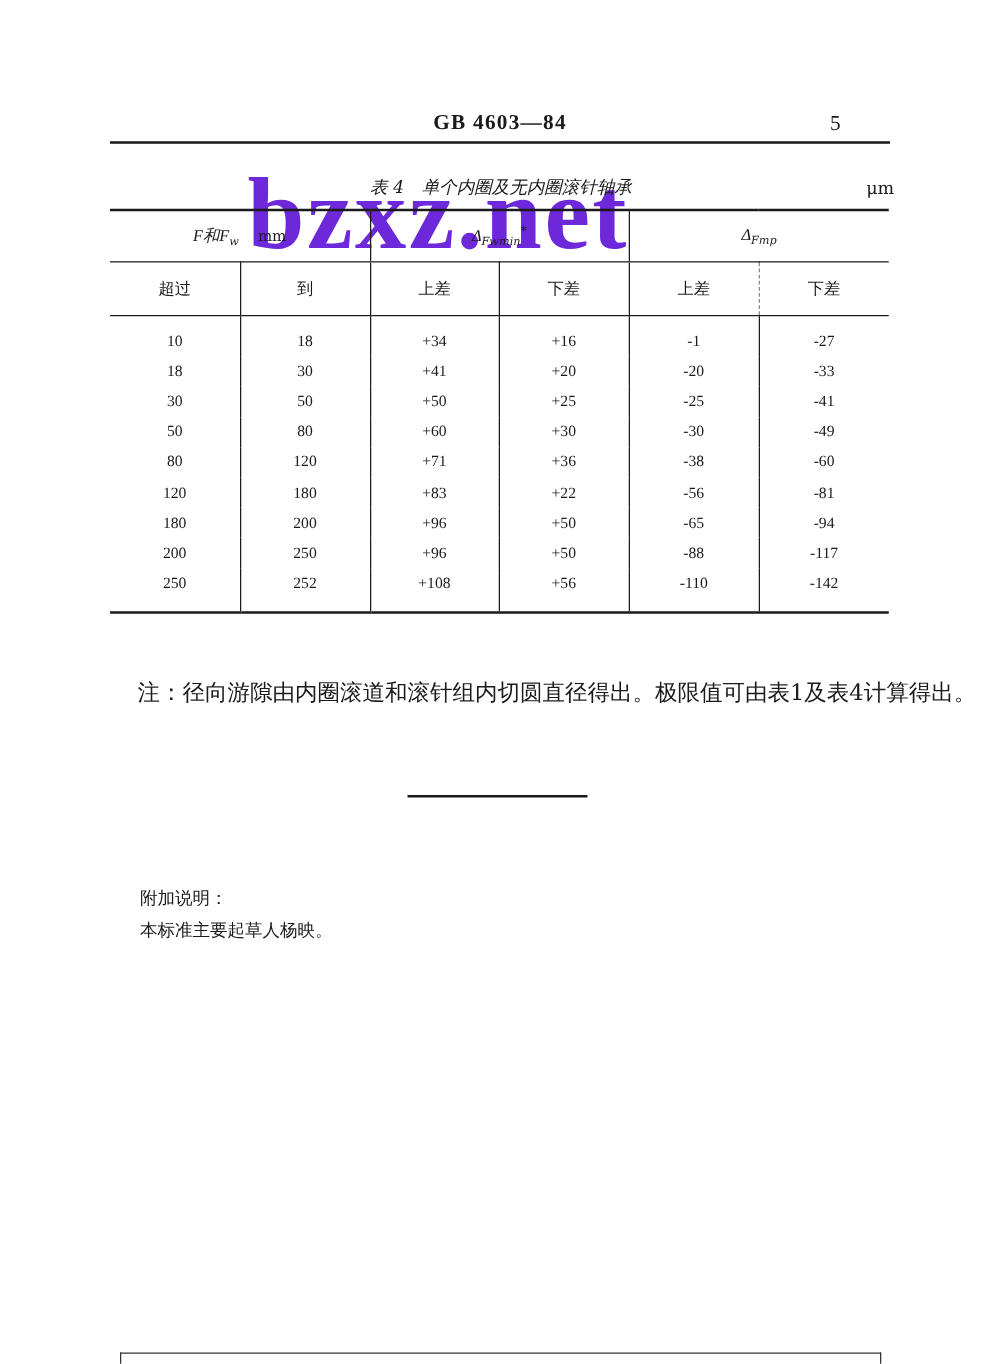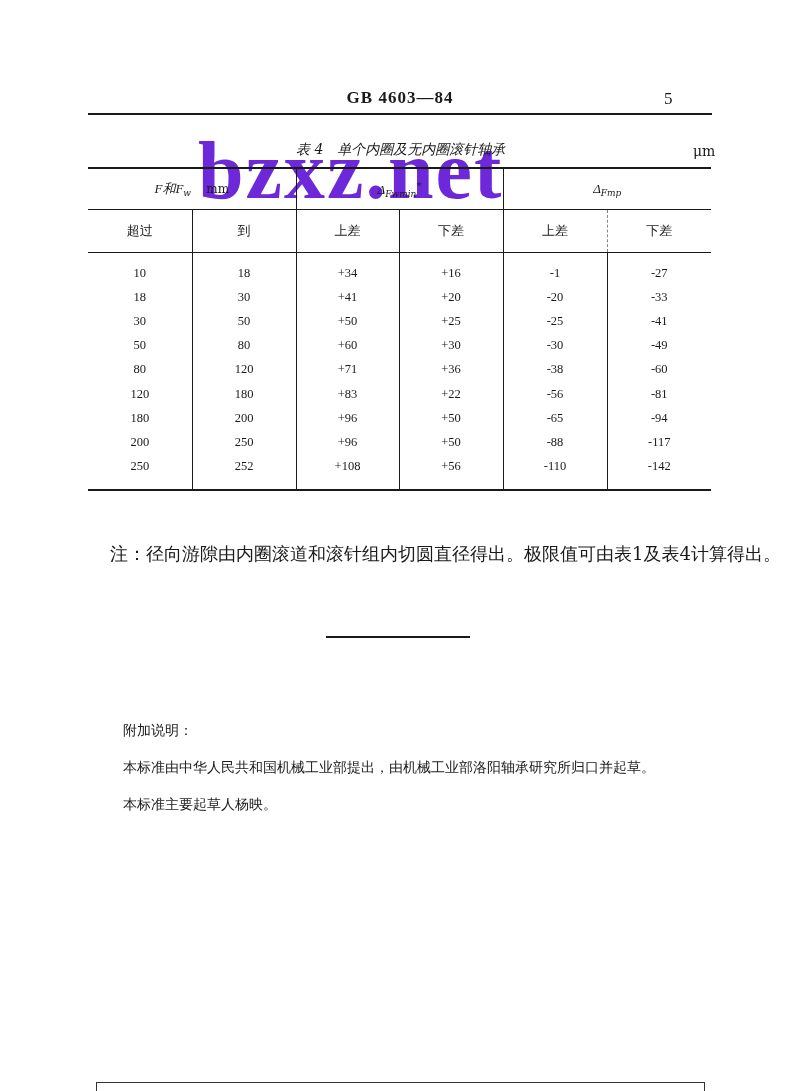--- a/index.html
+++ b/index.html
@@ -143,21 +143,21 @@
     }
     .appendix {
       position: absolute;
       left: 112px;
       top: 706px;
       font-size: 14px;
       line-height: 26px;
       z-index: 1;
     }
     .appendix p {
-      margin: 11px;
+      margin: 0;
       white-space: nowrap;
     }
     .bottom-box {
       position: absolute;
       left: 96px;
       top: 1082px;
       width: 607px;
       height: 20px;
       border: 1px solid #333;
       border-bottom: none;
@@ -283,17 +283,16 @@
     </tbody>
   </table>
 </div>
 
 <div class="note">注：径向游隙由内圈滚道和滚针组内切圆直径得出。极限值可由表1及表4计算得出。</div>
 
 <div class="end-rule"></div>
 
 <div class="appendix">
   <p>附加说明：</p>
-  <p>本标准由中华人民共和国机械工业部提出，由机械工业部洛阳轴承研究所归口并起草。</p>
   <p>本标准主要起草人杨映。</p>
 </div>
 
 <div class="bottom-box"></div>
 
 </body></html>

